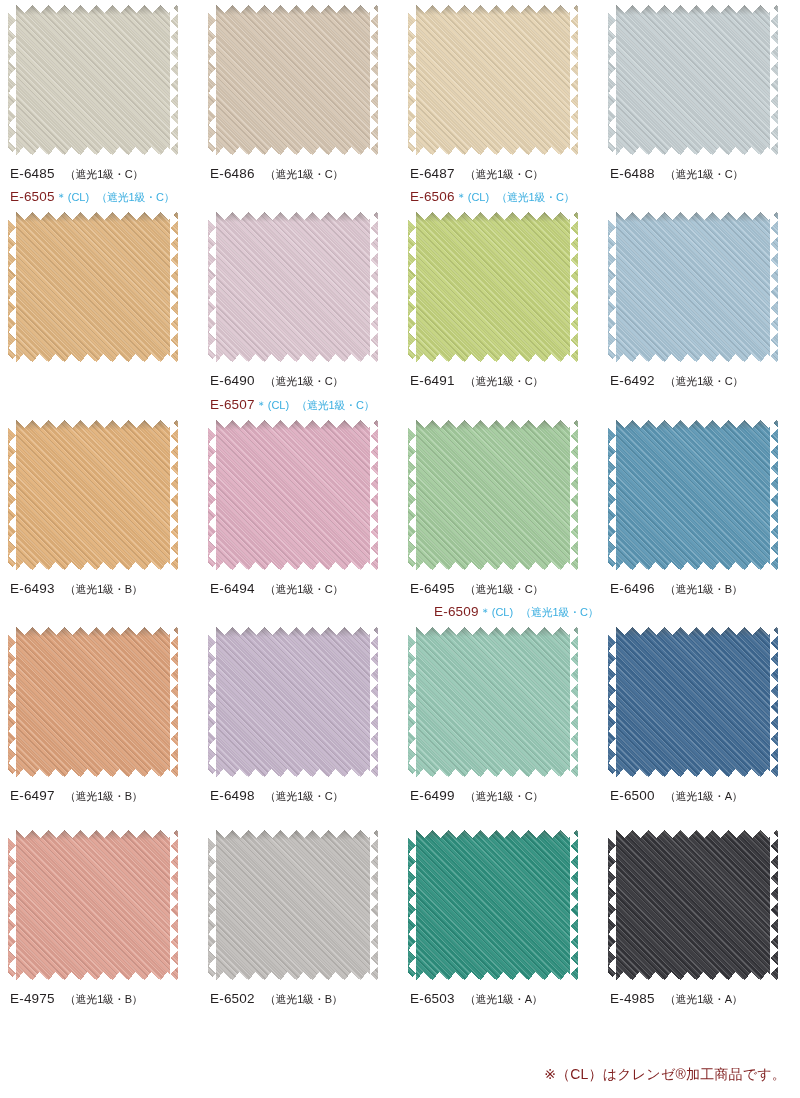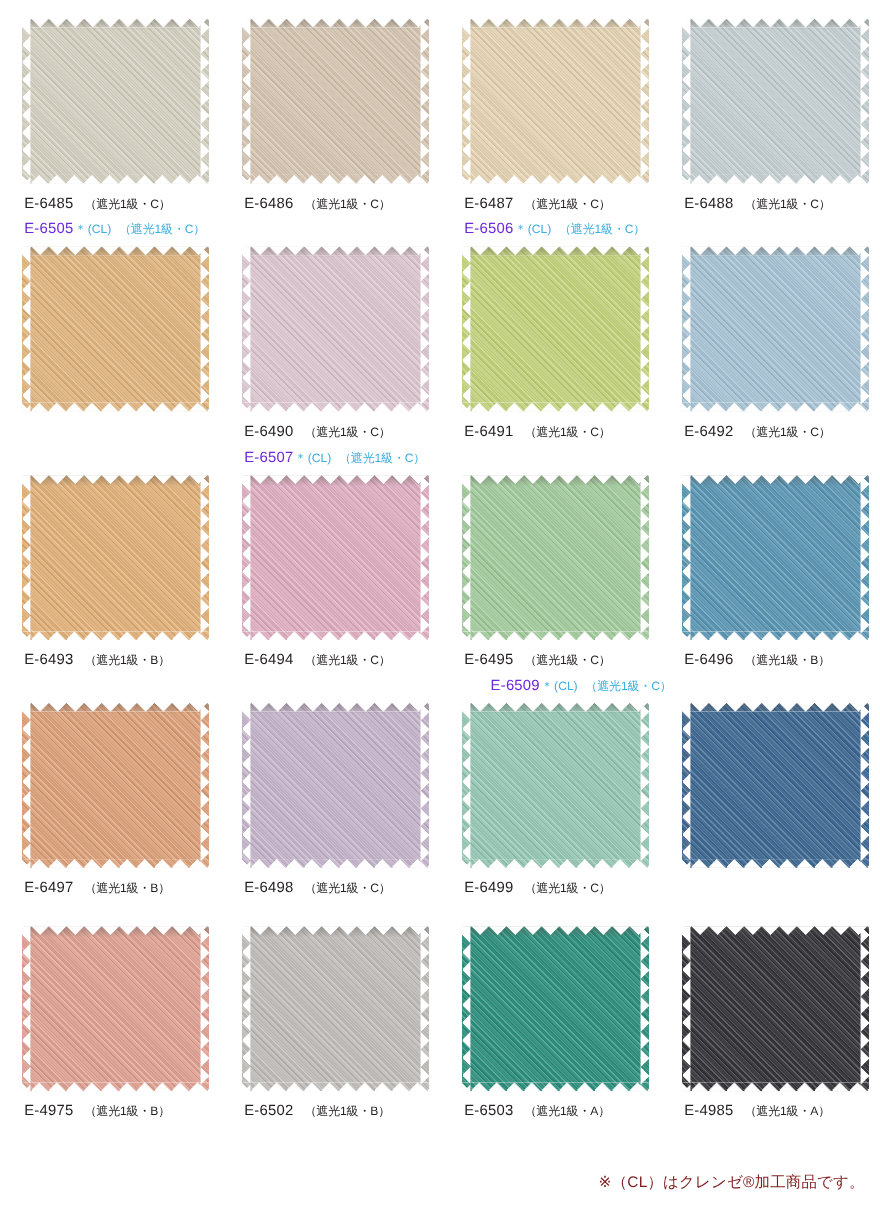--- a/index.html
+++ b/index.html
@@ -11,21 +11,21 @@
     width: 800px;
     height: 1098px;
     font-family: "Liberation Sans", "DejaVu Sans", sans-serif;
     color: #231f20;
     position: relative;
     overflow: hidden;
   }
 
   #catalog {
     width: 776px;
-    padding: 12px;
+    padding: 0;
     box-sizing: border-box;
   }
 
   .swatch-row {
     display: flex;
     width: 800px;
     box-sizing: border-box;
   }
 
   .swatch-cell {
@@ -142,21 +142,21 @@
     letter-spacing: -0.2px;
   }
   .label-line.primary .code,
   .label-line.primary .grade {
     color: #231f20;
   }
   .label-line.cl {
     color: #3aaee0;
   }
   .label-line.cl .code {
-    color: #6d28d9;
+    color: #7f1d1d;
   }
   .label-line.cl .cl-tag {
     font-size: 11px;
     color: #3aaee0;
     margin-left: 1px;
   }
   .label-line.cl .grade {
     color: #3aaee0;
     margin-left: 7px;
   }
@@ -383,20 +383,24 @@
         </div>
       </div>
       <div class="swatch-cell">
         <div class="chip-wrap">
           <div class="chip">
             <div class="chip-color" style="background: rgb(62, 104, 146);"></div>
             <div class="chip-texture"></div>
             <div class="chip-shade"></div>
           </div>
         </div>
+        <div class="labels">
+          <div class="label-line primary"><span class="code">E-6500</span><span class="grade">（遮光1級・A）</span></div>
+          <div class="label-spacer"></div>
+        </div>
       </div>
     </div>
     <div class="swatch-row">
       <div class="swatch-cell">
         <div class="chip-wrap">
           <div class="chip">
             <div class="chip-color" style="background: rgb(224, 161, 147);"></div>
             <div class="chip-texture"></div>
             <div class="chip-shade"></div>
           </div>

